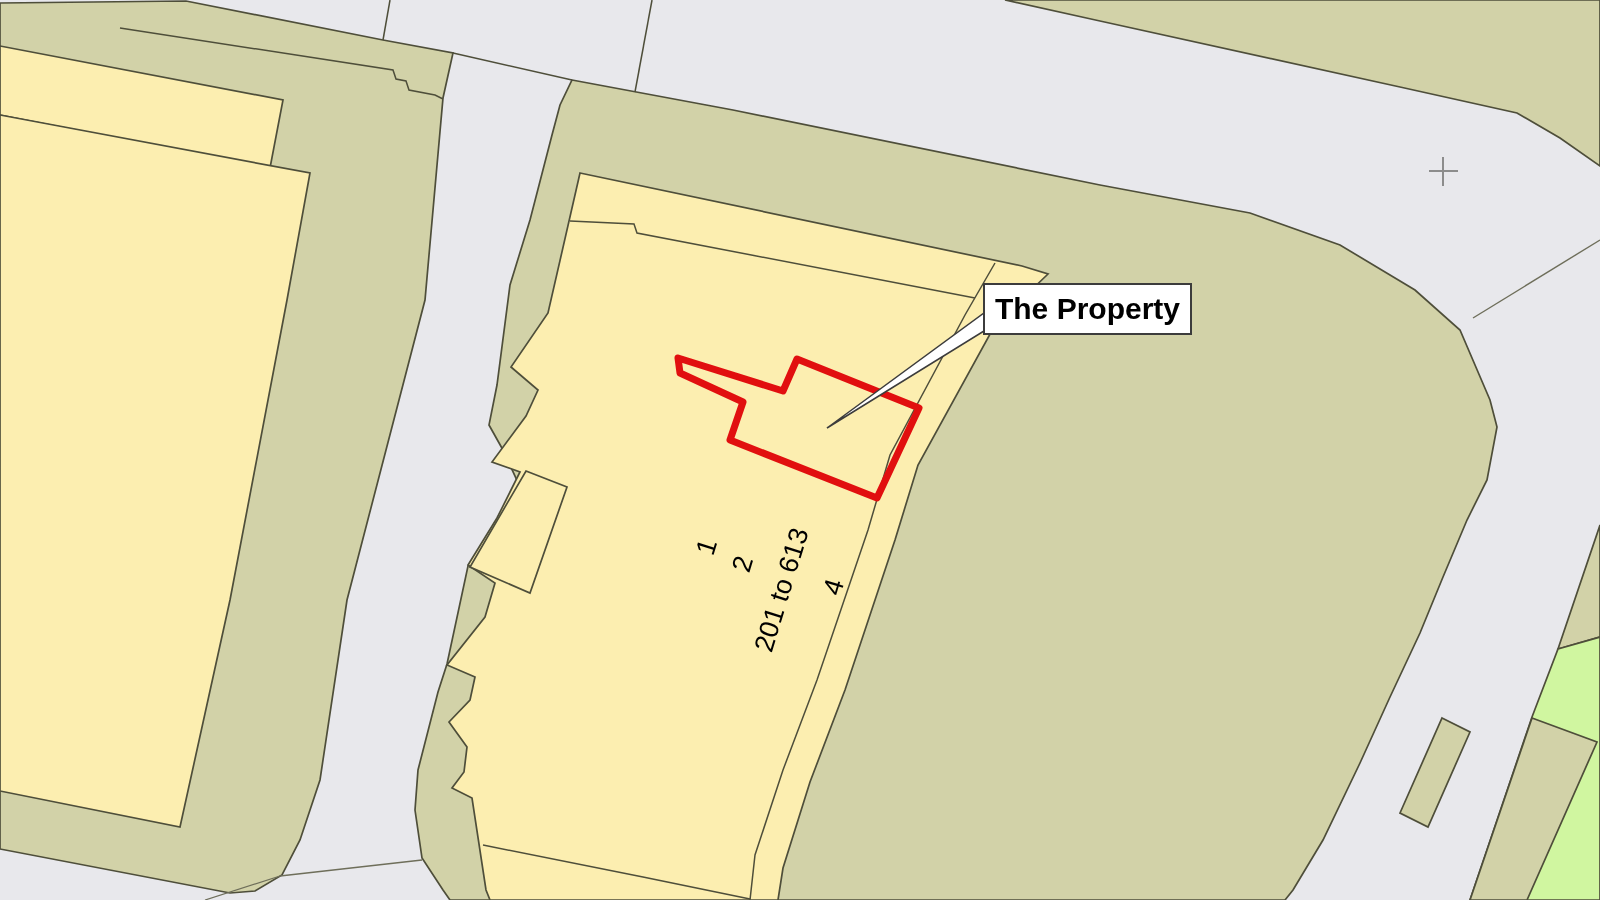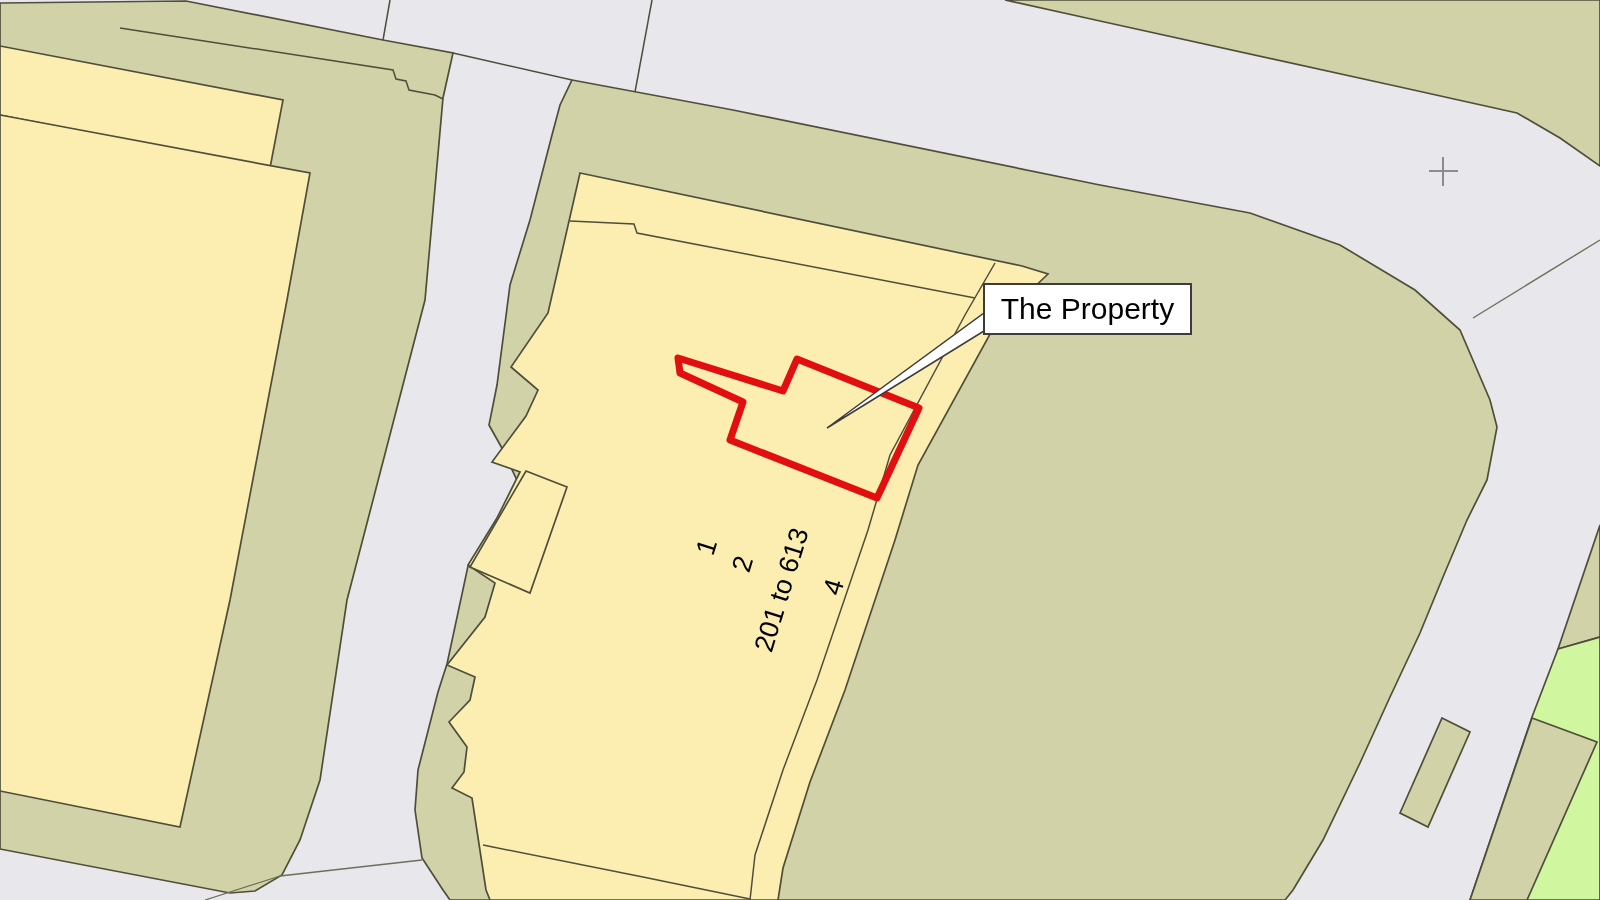--- a/index.html
+++ b/index.html
@@ -54,20 +54,20 @@
       <polyline points="995,263 965,315 890,455 868,530 817,680 783,770 755,855 750,900" fill="none" stroke="#4e4e3a" stroke-width="1.5"></polyline>
       <polyline points="483,845 643,877 750,899" fill="none" stroke="#4e4e3a" stroke-width="1.5"></polyline>
       <polyline points="280,876 422,860" fill="none" stroke="#6e6e5a" stroke-width="1.3"></polyline>
       <polyline points="280,876 205,900" fill="none" stroke="#6e6e5a" stroke-width="1.3"></polyline>
       <polyline points="1473,318 1600,240" fill="none" stroke="#6e6e5a" stroke-width="1.4"></polyline>
       <polygon points="678,358 783,391 797,359 919,408 877,498 730,440 743,402 680,373" fill="none" stroke="#e10f0f" stroke-width="7" stroke-linejoin="round"></polygon>
       <polygon points="984,313 984,331 827,428" fill="#ffffff" stroke="#3c3c3c" stroke-width="1.5"></polygon>
       <polyline points="1429,171 1458,171" fill="none" stroke="#8c8c8c" stroke-width="2"></polyline>
       <polyline points="1443,157 1443,186" fill="none" stroke="#8c8c8c" stroke-width="2"></polyline>
     </svg>
-  <div id="property-label-box" style="left: 983px; top: 283px; width: 209px; height: 52px; font-size: 30px;">
+  <div id="property-label-box" style="left: 983px; top: 283px; width: 209px; height: 52px; font-size: 30px; font-weight: bold;">
     <span>The Property</span>
   </div>
 <div class="map-text" style="left: 707px; top: 547px; font-size: 27px; transform: translate(-50%, -50%) rotate(-73deg);">1</div>
     <div class="map-text" style="left: 743px; top: 564px; font-size: 27px; transform: translate(-50%, -50%) rotate(-73deg);">2</div>
     <div class="map-text" style="left: 782px; top: 590px; font-size: 27px; transform: translate(-50%, -50%) rotate(-73deg);">201 to 613</div>
     <div class="map-text" style="left: 834px; top: 587px; font-size: 27px; transform: translate(-50%, -50%) rotate(-73deg);">4</div>
   </div>
 
 </body></html>

